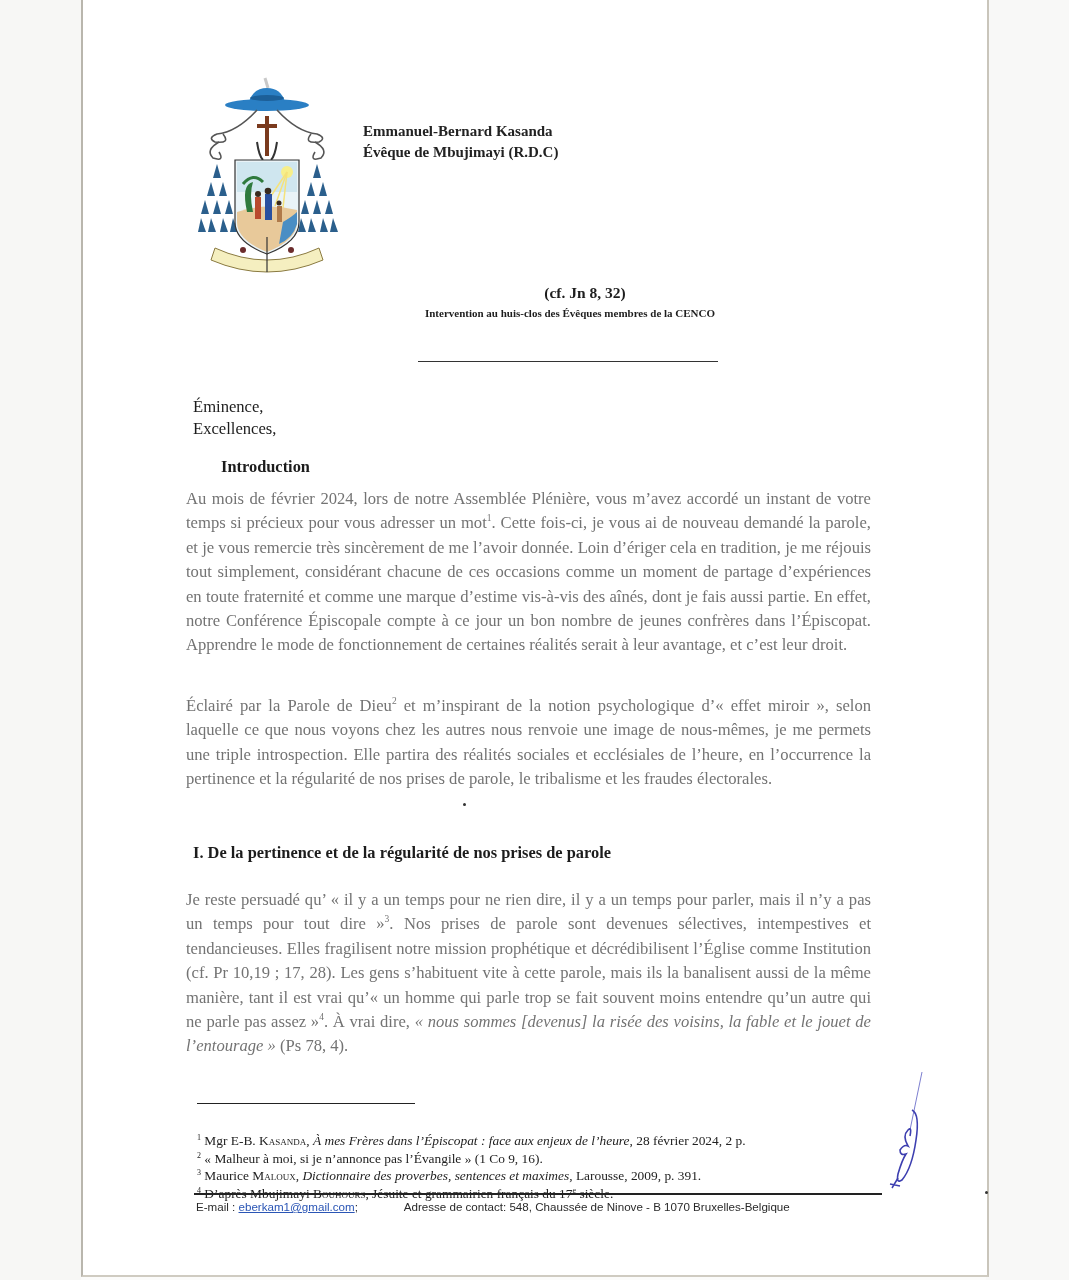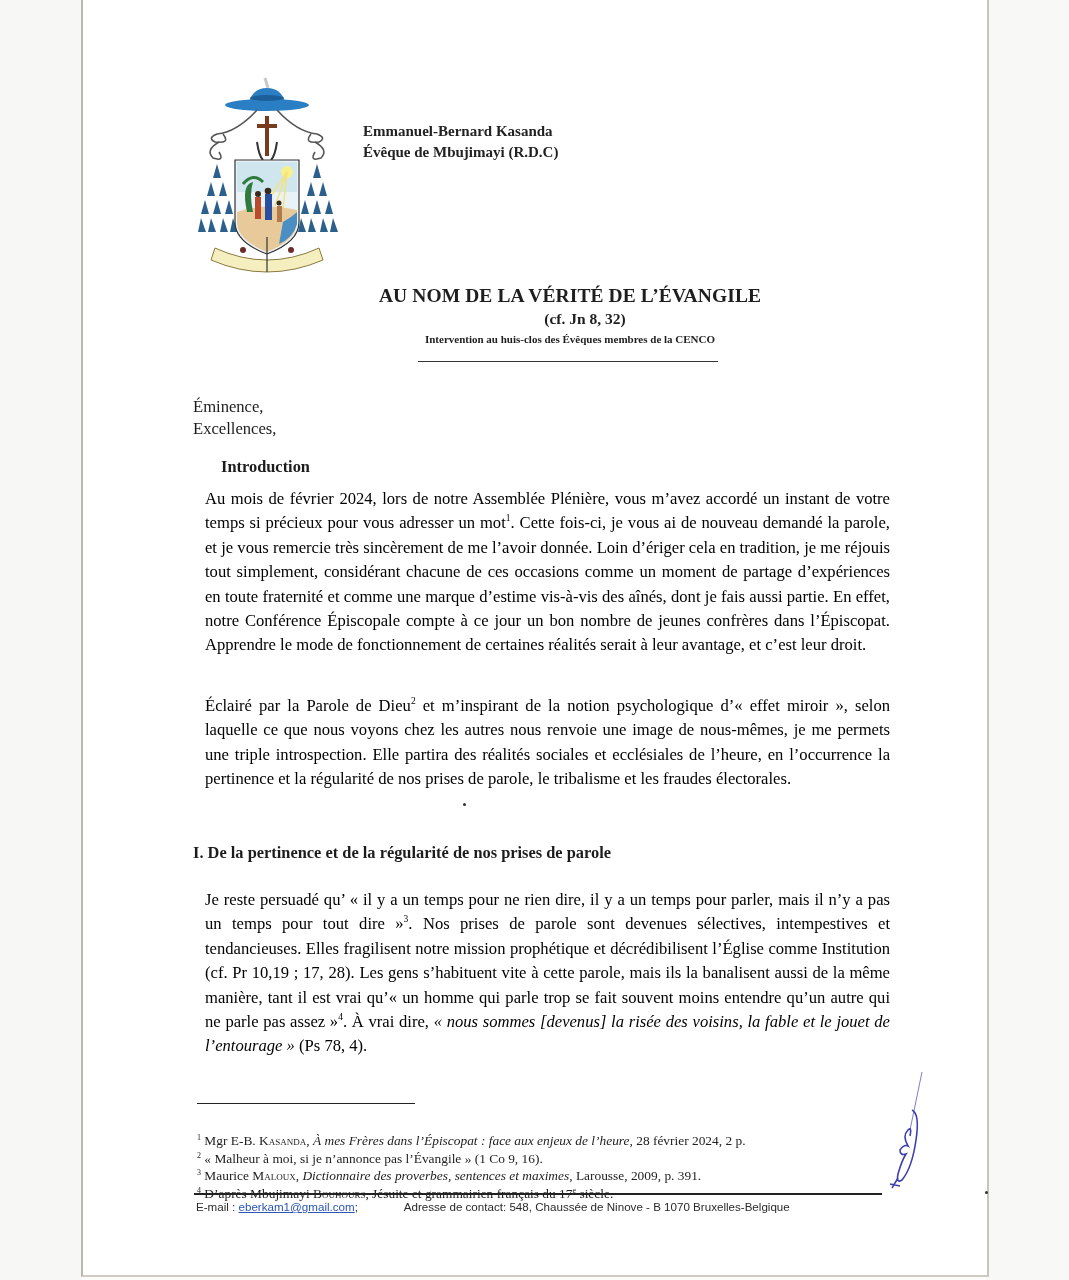--- a/index.html
+++ b/index.html
@@ -26,23 +26,23 @@
 
   
   .title-block { left: 280px; top: 283px; width: 580px; text-align: center; font-weight: bold; color: #1e1e1e; }
   .title-main { font-size: 19.5px; line-height: 26px; letter-spacing: 0.1px; }
   .title-ref { font-size: 15.5px; line-height: 20px; padding-left: 30px; }
   .title-sub { font-size: 11px; line-height: 20px; }
   .title-rule { left: 418px; top: 361px; width: 300px; height: 0; border-top: 1.5px solid #333; }
 
   
   .body-text {
-    left: 205px; width: 685px;
+    left: 186px; width: 685px;
     font-size: 16.6px; line-height: 24.4px;
-    text-align: justify; color: #000000;
+    text-align: justify; color: #737373;
   }
   .salutation { left: 193px; top: 396px; font-size: 16.6px; line-height: 21.5px; }
   .heading { left: 193px; font-weight: bold; font-size: 16.4px; line-height: 22px; }
   sup { font-size: 9.5px; line-height: 0; vertical-align: super; }
   .it { font-style: italic; }
   .sc { font-variant: small-caps; }
 
   
   .fn-rule { left: 197px; top: 1103px; width: 218px; border-top: 1.5px solid #222; }
   .footnotes { left: 197px; top: 1132px; width: 700px; font-size: 13.4px; line-height: 17.6px; color: #222; }
@@ -135,21 +135,20 @@
     <path d="M70 165 V200" stroke="#333" stroke-width="1.2"></path>
   </svg>
 </div>
 
 <div class="abs header-name">
   <div>Emmanuel-Bernard Kasanda</div>
   <div>Évêque de Mbujimayi (R.D.C)</div>
 </div>
 
 <div class="abs title-block">
-  <div class="title-main">AU NOM DE LA VÉRITÉ DE L’ÉVANGILE</div>
   <div class="title-ref">(cf. Jn 8, 32)</div>
   <div class="title-sub">Intervention au huis-clos des Évêques membres de la CENCO</div>
 </div>
 <div class="abs title-rule"></div>
 
 <div class="abs salutation">
   <div>Éminence,</div>
   <div>Excellences,</div>
 </div>
 

